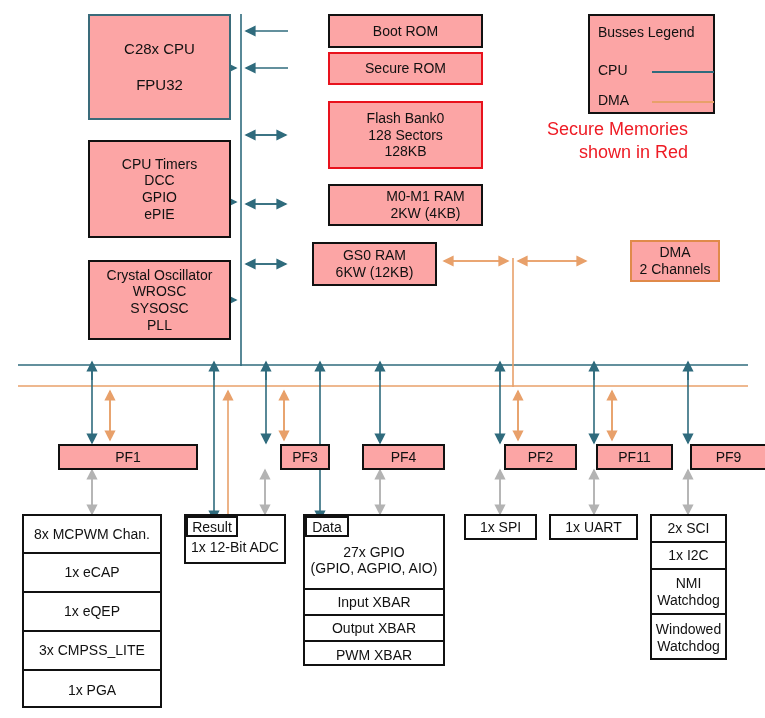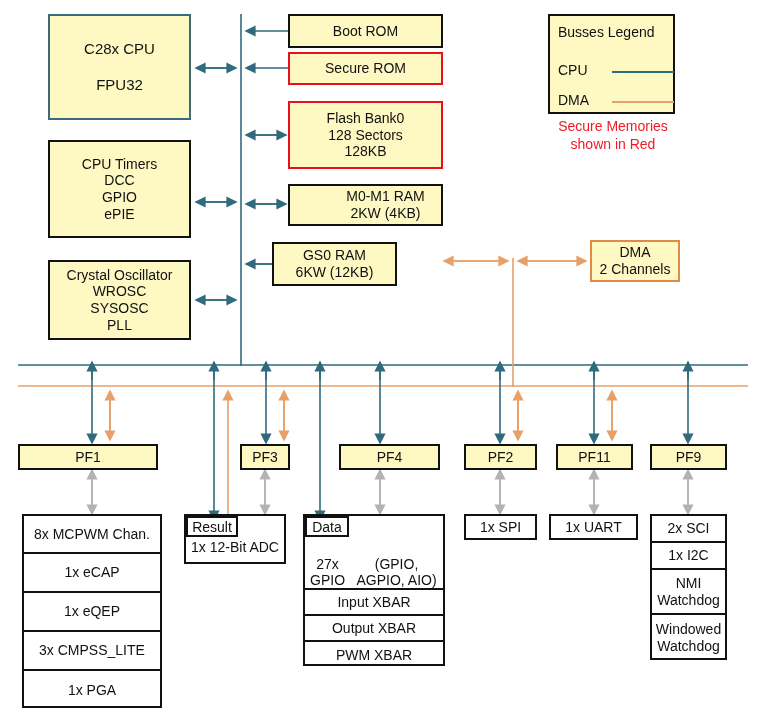--- a/index.html
+++ b/index.html
@@ -1,34 +1,34 @@
 <!DOCTYPE html>
 <html><head>
 <meta charset="utf-8">
 <style>
   html,body{margin:0;padding:0;background:#ffffff;}
   body{width:765px;height:718px;position:relative;overflow:hidden;
        font-family:"Liberation Sans",sans-serif;color:#111;}
   #stage{position:absolute;left:0;top:0;width:765px;height:718px;}
 
-  .blk{position:absolute;box-sizing:border-box;background:#fef9c3;
+  .blk{position:absolute;box-sizing:border-box;background:#fca5a5;
        display:flex;flex-direction:column;align-items:center;justify-content:center;
-       text-align:center;line-height:1.18;z-index:5;}
+       text-align:center;line-height:1.18;z-index:5;margin-left:40px;}
   .b-black{border:2px solid #111;}
   .b-red{border:2px solid #e8121d;}
   .b-teal{border:2px solid #3a6b7a;}
   .b-orange{border:2px solid #e08a4a;}
   .stackbox{position:absolute;box-sizing:border-box;border:2px solid #111;background:#fff;z-index:5;}
   .cell{box-sizing:border-box;display:flex;align-items:center;justify-content:center;
         text-align:center;line-height:1.15;border-bottom:2px solid #111;}
   .cell:last-child{border-bottom:none;}
   .tag{position:absolute;box-sizing:border-box;border:2px solid #111;background:#fff;
        display:flex;align-items:center;justify-content:center;z-index:8;font-size:14px;}
   .f15{font-size:15px;} .f14{font-size:14px;}
-  .redtxt{position:absolute;color:#ee1b24;text-align:center;font-size:14px;
+  .redtxt{position:absolute;color:#ee1b24;text-align:right;font-size:18px;
           line-height:1.25;z-index:6;}
   .lgrow{position:absolute;font-size:14px;}
   .lgline{position:absolute;height:0;border-top:2px solid;}
   svg.wires{position:absolute;left:0;top:0;width:765px;height:718px;z-index:1;}
 </style>
 </head>
 <body>
 
 <div id="stage">
 
@@ -191,21 +191,21 @@
     <div>Secure Memories</div>
     <div>shown in Red</div>
   </div>
 
   <div class="blk b-black f14" style="left:18px;top:444px;width:140px;height:26px;">
     <span>PF1</span>
   </div>
   <div class="blk b-black f14" style="left:240px;top:444px;width:50px;height:26px;">
     <span>PF3</span>
   </div>
-  <div class="blk b-black f14" style="left:339px;top:444px;width:101px;height:26px;">
+  <div class="blk b-black f14" style="left:322px;top:444px;width:83px;height:26px;">
     <span>PF4</span>
   </div>
   <div class="blk b-black f14" style="left:464px;top:444px;width:73px;height:26px;">
     <span>PF2</span>
   </div>
   <div class="blk b-black f14" style="left:556px;top:444px;width:77px;height:26px;">
     <span>PF11</span>
   </div>
   <div class="blk b-black f14" style="left:650px;top:444px;width:77px;height:26px;">
     <span>PF9</span>
@@ -218,21 +218,21 @@
     <div class="cell f14" style="height:39px;">3x CMPSS_LITE</div>
     <div class="cell f14" style="height:39px;">1x PGA</div>
   </div>
 
   <div class="stackbox" style="left:184px;top:514px;width:102px;height:50px;">
     <div class="cell f14" style="height:100%;padding-top:16px;">1x 12-Bit ADC</div>
   </div>
   <div class="tag" style="left:186px;top:516px;width:52px;height:21px;">Result</div>
 
   <div class="stackbox" style="left:303px;top:514px;width:142px;height:152px;">
-    <div class="cell f14" style="height:74px;padding-top:16px;align-items:flex-end;">
+    <div class="cell f14" style="height:74px;flex-direction:column;padding-top:16px;">
       <span>27x GPIO</span>
       <span>(GPIO, AGPIO, AIO)</span>
     </div>
     <div class="cell f14" style="height:26px;">Input XBAR</div>
     <div class="cell f14" style="height:26px;">Output XBAR</div>
     <div class="cell f14" style="height:26px;">PWM XBAR</div>
   </div>
   <div class="tag" style="left:305px;top:516px;width:44px;height:21px;">Data</div>
 
   <div class="stackbox" style="left:464px;top:514px;width:73px;height:26px;">

